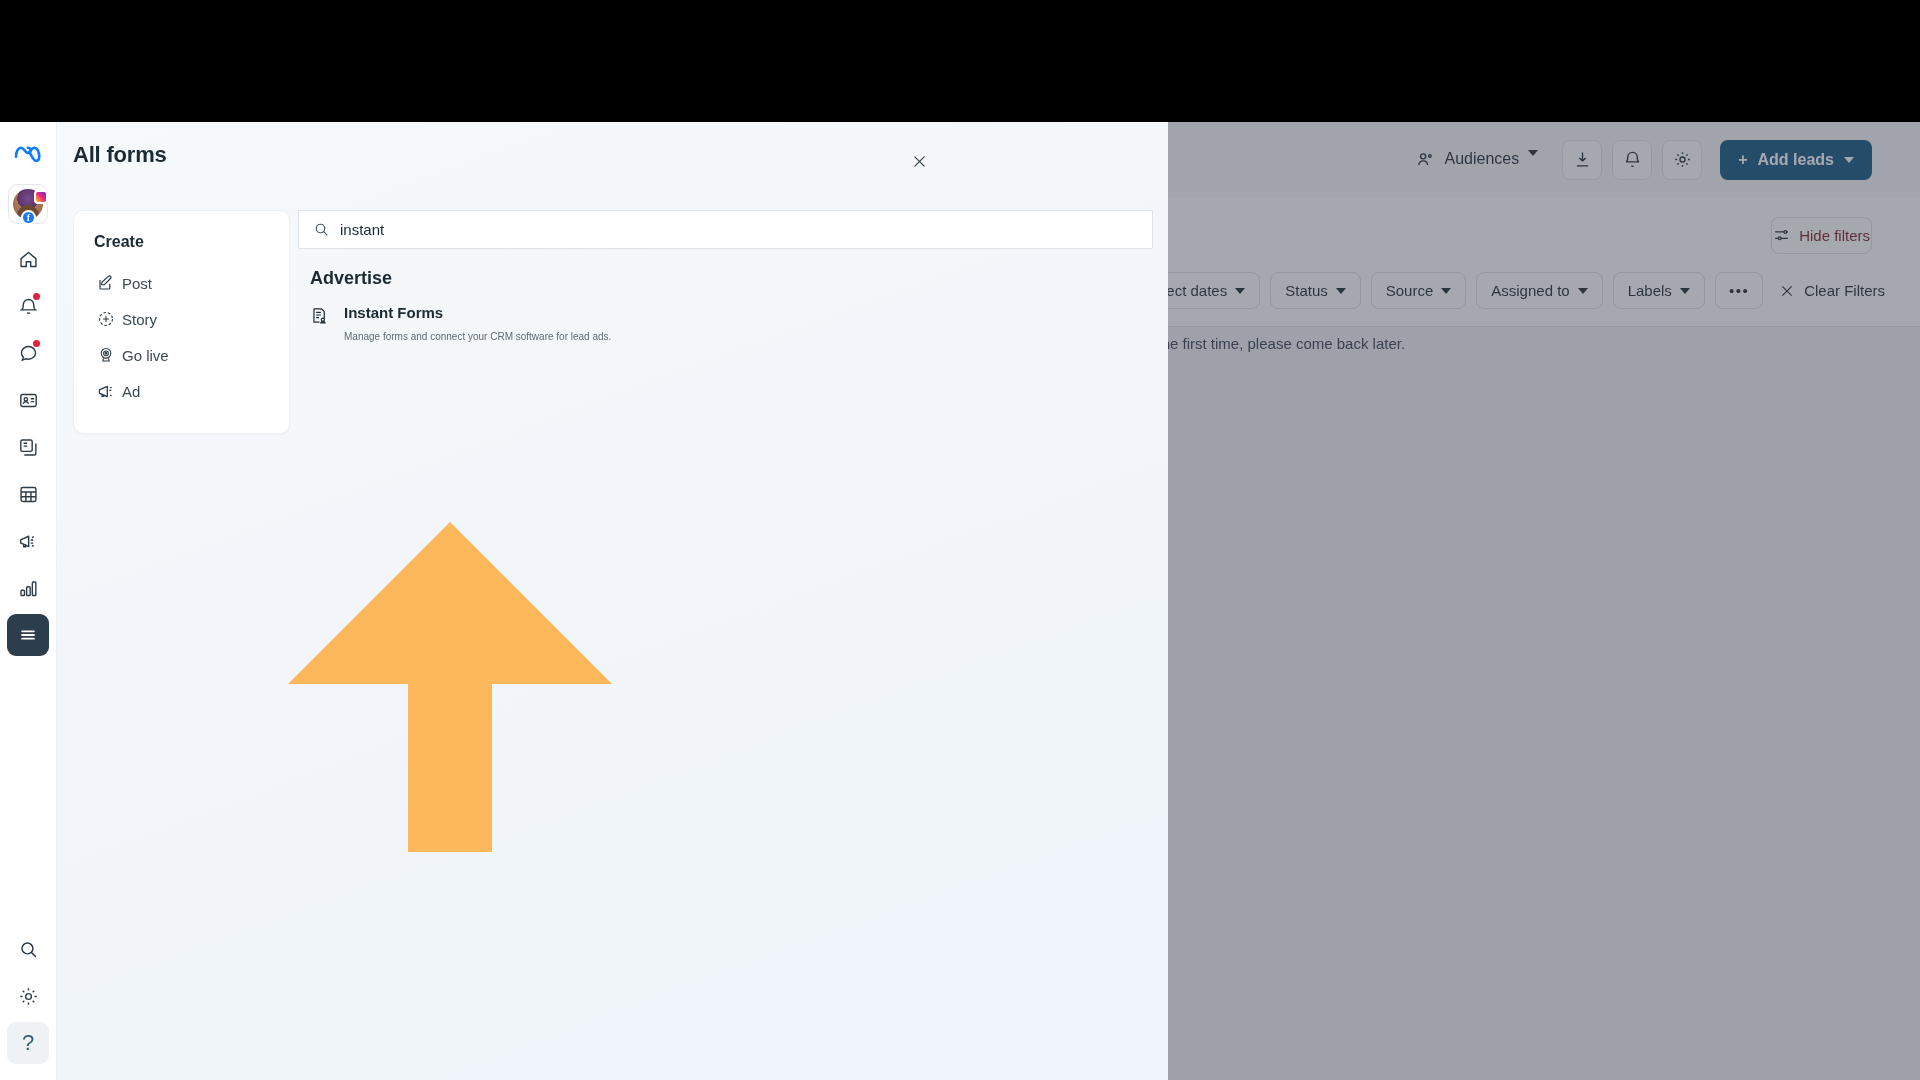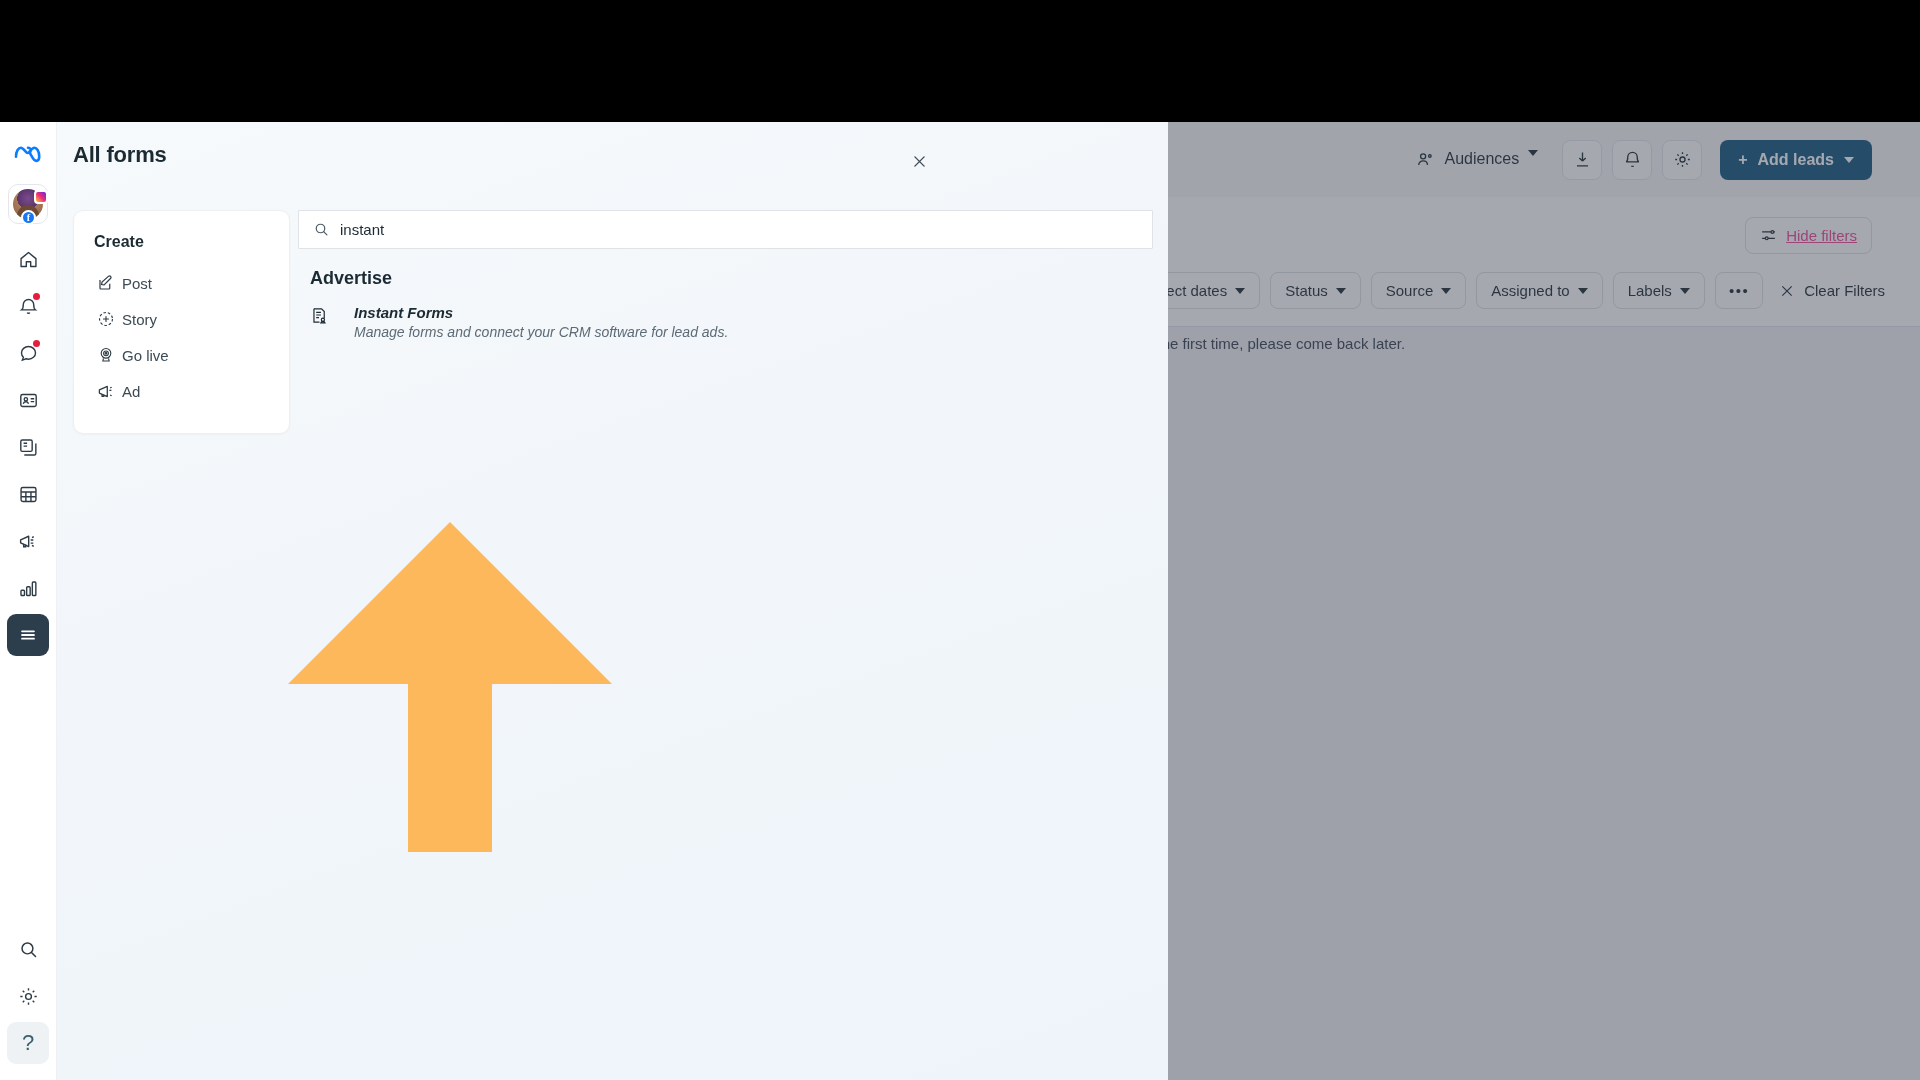--- a/index.html
+++ b/index.html
@@ -42,21 +42,21 @@
     background: #f0f2f5;
   }
   .bg-panel {
     position: absolute; left: 1140px; top: 197px; width: 780px; height: 130px;
     background: #ffffff; border-bottom: 1px solid #e4e6eb;
   }
   .hide-filters {
     position: absolute; right: 48px; top: 20px;
     display: flex; align-items: center; gap: 9px;
     border: 1px solid #dcdfe3; border-radius: 8px;
-    padding: 9px 14px; font-size: 15px; color: #ec4899; background: #fff; text-decoration: underline;
+    padding: 9px 1px; font-size: 15px; color: #7f1d1d; background: #fff;
   }
   .filter-row {
     position: absolute; left: 0; top: 75px;
     display: flex; align-items: center; gap: 10px; padding-left: 8px;
   }
   .chip {
     display: flex; align-items: center; gap: 8px;
     border: 1px solid #dcdfe3; border-radius: 8px;
     padding: 9px 14px; font-size: 15px; color: #1c2b33;
     background: #fff; white-space: nowrap;
@@ -161,25 +161,25 @@
   .search-box input {
     border: none; outline: none; font-size: 15px; color: #1c2b33;
     font-family: "Liberation Sans", sans-serif; flex: 1; background: transparent;
   }
   .section-head {
     position: absolute; left: 310px; top: 146px;
     font-size: 18px; font-weight: 700; color: #1c2b33;
   }
   .result-item {
     position: absolute; left: 310px; top: 178px; width: 600px;
-    display: flex; gap: 24px; padding: 4px 0; font-style: italic;
+    display: flex; gap: 14px; padding: 4px 0;
   }
   .result-icon { width: 20px; height: 20px; margin-top: 2px; color: #1c2b33; flex: none; }
   .result-title { font-size: 15px; font-weight: 700; color: #1c2b33; }
-  .result-desc { font-size: 14px; color: #5c6b76; margin-top: 3px; }
+  .result-desc { font-size: 10px; color: #5c6b76; margin-top: 10px; }
 
   
   .arrow-anno {
     position: absolute; left: 288px; top: 400px; width: 324px; height: 330px;
     pointer-events: none;
   }
 </style>
 </head>
 <body>
 

